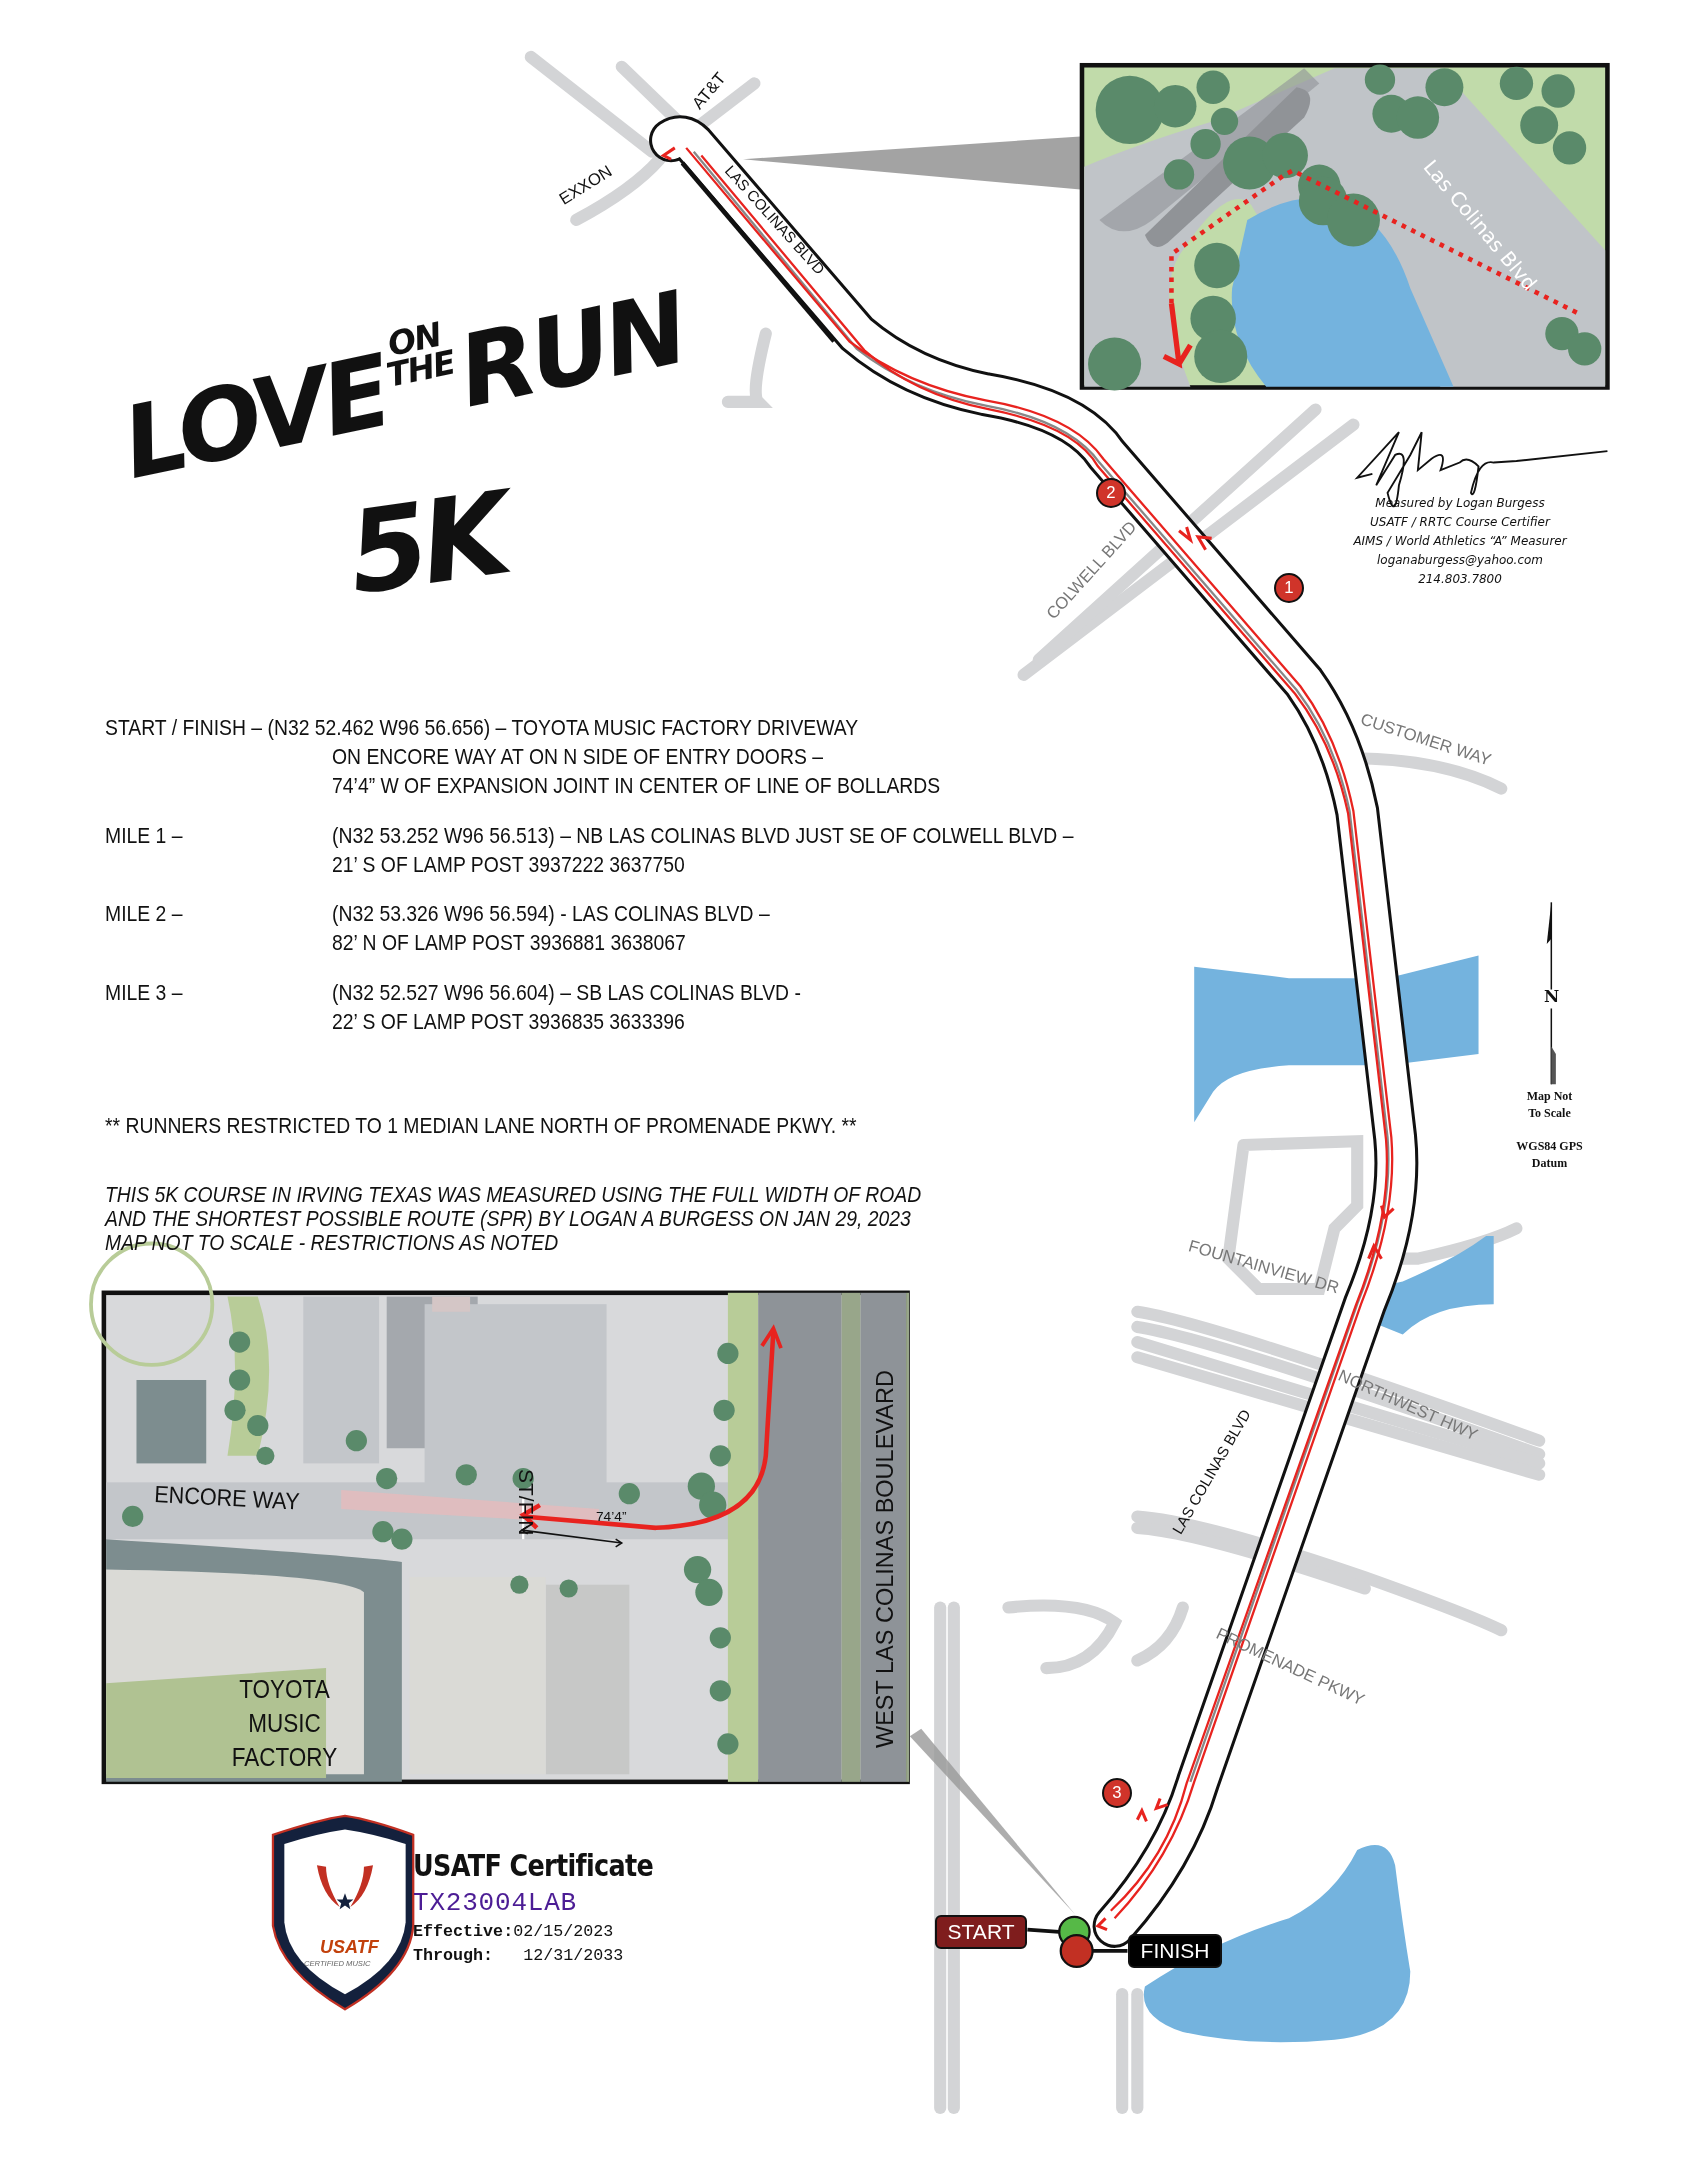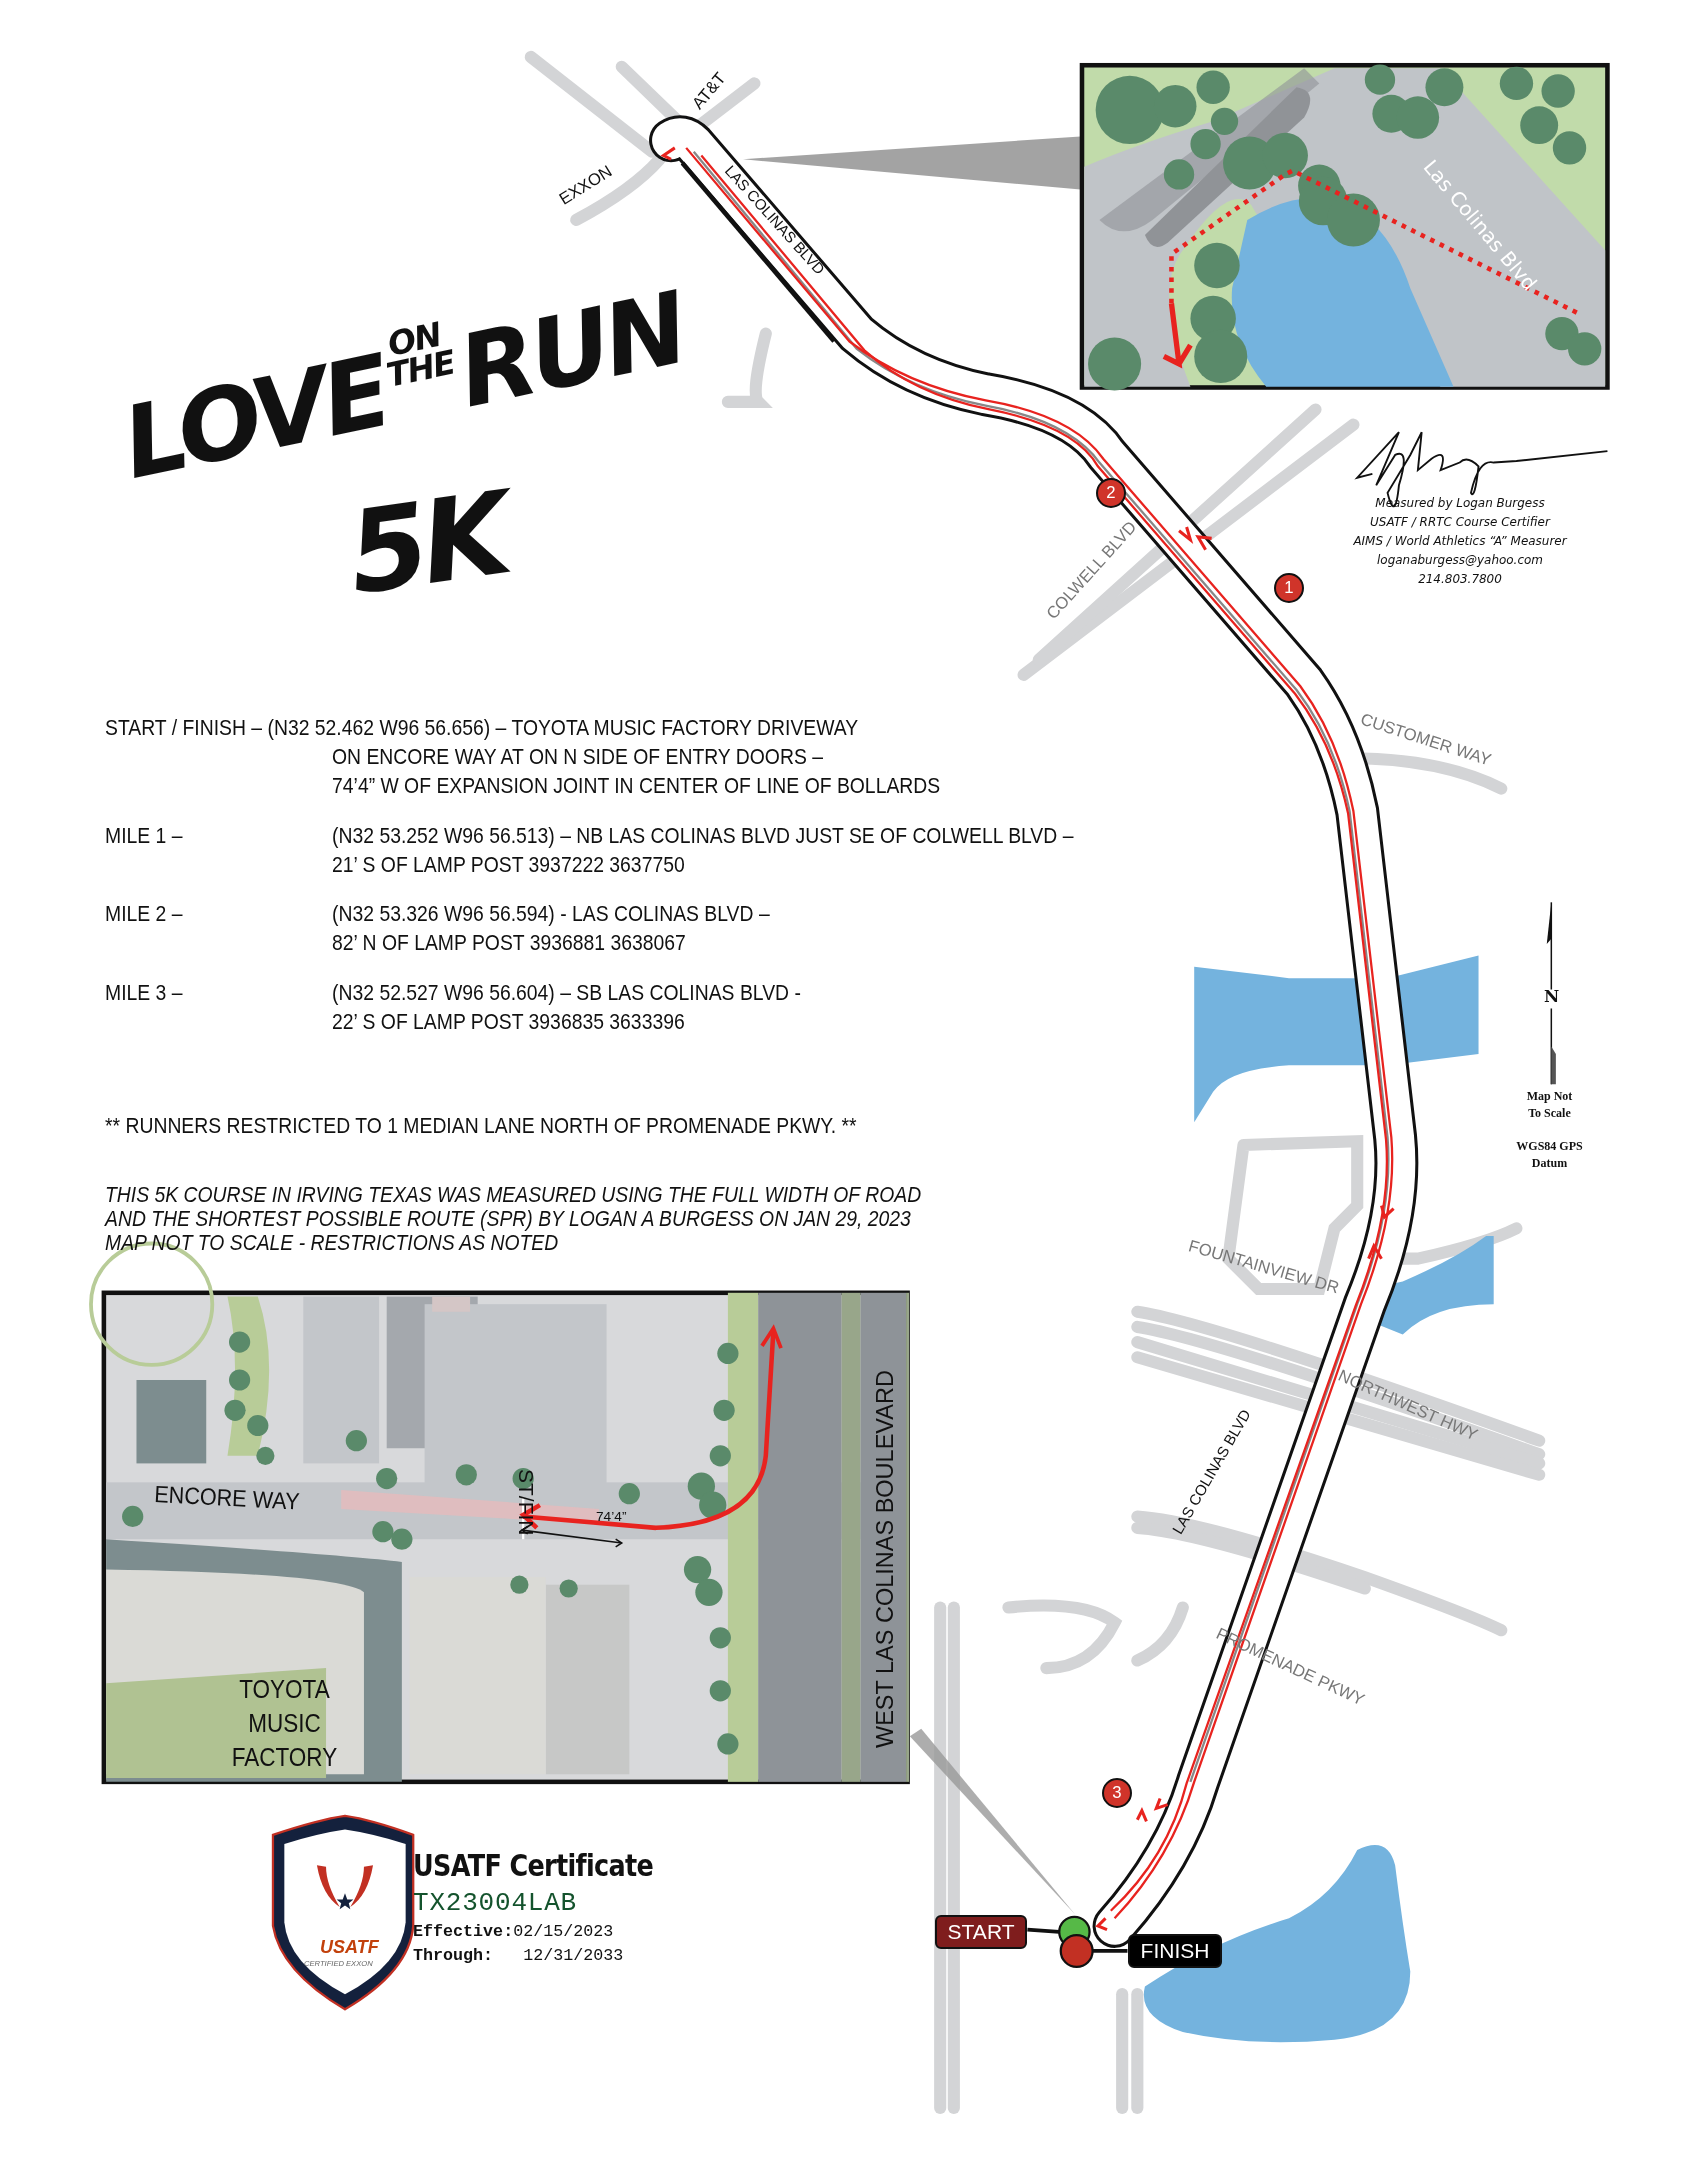--- a/index.html
+++ b/index.html
@@ -13,21 +13,21 @@
   .notes { position:absolute; left:105px; top:713px; font-family:"Liberation Sans", sans-serif; font-size:22px; line-height:29px; transform:scaleX(0.88); transform-origin:left top; }
   .notes .row { display:flex; margin-bottom:20.5px; }
   .notes .indent { padding-left:258px; }
   .notes .mlbl { width:258px; flex:0 0 258px; white-space:nowrap; }
   .restrict { position:absolute; left:105px; top:1113px; font-size:22px; transform:scaleX(0.88); transform-origin:left top; white-space:nowrap; }
   .italic-note { position:absolute; left:105px; top:1183px; font-size:22px; line-height:24px; font-style:italic; transform:scaleX(0.88); transform-origin:left top; white-space:nowrap; }
   .sig { position:absolute; left:1335px; top:493px; width:250px; text-align:center; font-family:"DejaVu Sans", sans-serif; font-style:italic; font-size:13px; line-height:19px; transform:scaleX(0.92); }
   .northlbl { position:absolute; left:1508px; top:1088px; width:83px; text-align:center; font-family:Liberation Serif, serif; font-weight:bold; font-size:12px; line-height:16.7px; }
   .cert { position:absolute; left:265px; top:1816px; width:425px; height:167px; }
   .cert .title { position:absolute; left:148px; top:32px; font-family:"DejaVu Sans", sans-serif; font-weight:bold; font-size:30px; letter-spacing:-0.8px; transform:scaleX(0.85); transform-origin:left top; white-space:nowrap; }
-  .cert .code { position:absolute; left:148px; top:72px; font-family:"Liberation Mono", monospace; font-size:26px; color:#14532d; letter-spacing:0.8px; }
+  .cert .code { position:absolute; left:148px; top:72px; font-family:"Liberation Mono", monospace; font-size:26px; color:#4c1d95; letter-spacing:0.8px; }
   .cert .eff, .cert .thr { position:absolute; left:148px; font-family:"Liberation Mono", monospace; font-size:16.7px; font-weight:bold; white-space:nowrap; }
   .cert .eff { top:106px; } .cert .thr { top:130px; }
   .cert .eff span.v, .cert .thr span.v { font-weight:normal; }
   .tag { position:absolute; height:30px; border:2.3px solid #111; border-radius:6px; color:#fff; font-size:21px; line-height:30px; padding:0 10.6px; font-family:"Liberation Sans", sans-serif; }
   .tag.start { left:935px; top:1915px; background:#7f1d1d; }
   .tag.finish { left:1128px; top:1934px; background:#000000; }
   .mile { position:absolute; width:26px; height:26px; border-radius:50%; background:#d0342a; border:2.3px solid #111; color:#fff; font-size:16.7px; line-height:26px; text-align:center; }
   .inset-lbl { position:absolute; font-family:"Liberation Sans", sans-serif; color:#111; white-space:nowrap; }
   .road-lbl { position:absolute; font-family:"Liberation Sans", sans-serif; font-size:16.7px; color:#777; white-space:nowrap; transform-origin:left center; }
   .road-lbl.dark { color:#111; }
@@ -291,19 +291,19 @@
 <div class="inset-lbl" style="left:596px;top:1509px;font-size:13.7px;">74’4”</div>
 <div class="inset-lbl" style="left:872px;top:1748px;font-size:23.5px;transform:rotate(-90deg);transform-origin:left top;">WEST LAS COLINAS BOULEVARD</div>
 <div class="inset-lbl" style="left:201px;top:1672px;width:167px;text-align:center;font-size:25px;line-height:34px;transform:scaleX(0.9);">
   <div>TOYOTA</div>
   <div>MUSIC</div>
   <div>FACTORY</div>
 </div>
 
 <div class="cert">
   <div class="abs" style="left:55px;top:121px;font-weight:bold;font-style:italic;font-size:18px;color:#c2410c;">USATF</div>
-  <div class="abs" style="left:39px;top:143px;font-style:italic;font-size:7.6px;color:#666;">CERTIFIED EXXON</div>
+  <div class="abs" style="left:39px;top:143px;font-style:italic;font-size:7.6px;color:#666;">CERTIFIED MUSIC</div>
   <div class="title">USATF Certificate</div>
   <div class="code">TX23004LAB</div>
   <div class="eff"><span>Effective:</span><span class="v">02/15/2023</span></div>
   <div class="thr"><span>Through:</span>&nbsp;&nbsp;&nbsp;<span class="v">12/31/2033</span></div>
 </div>
 
 
 </body></html>

